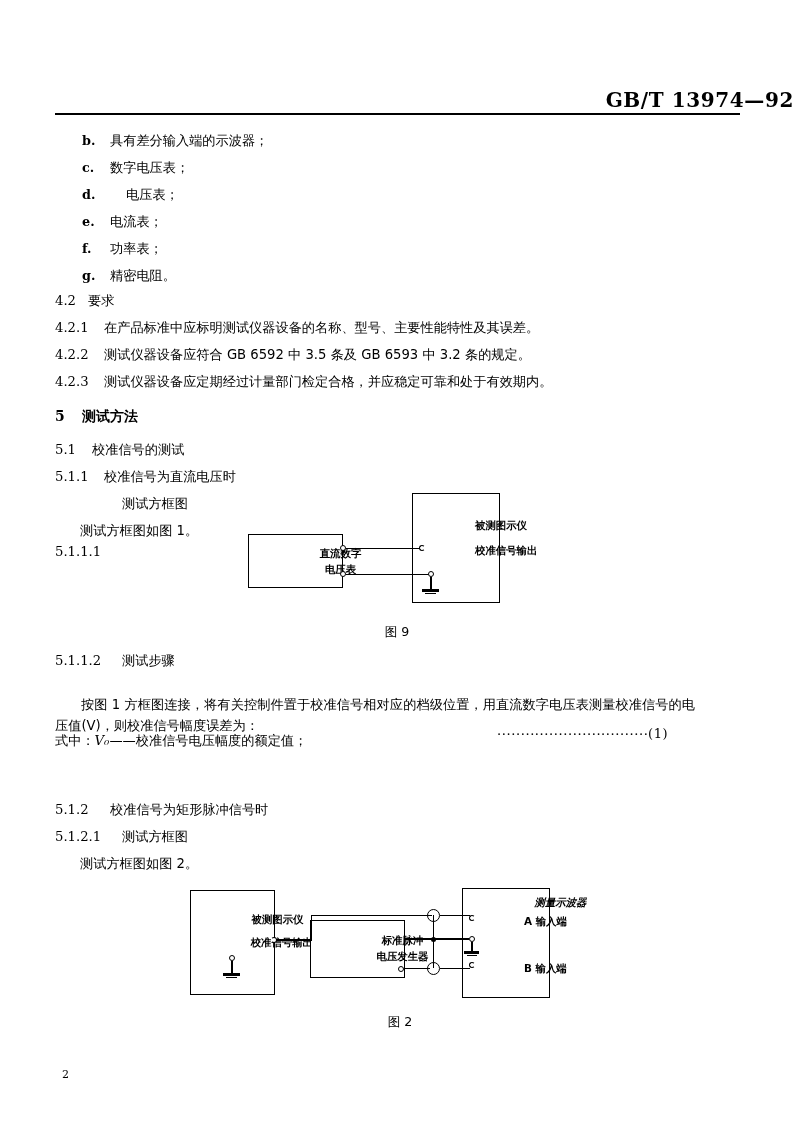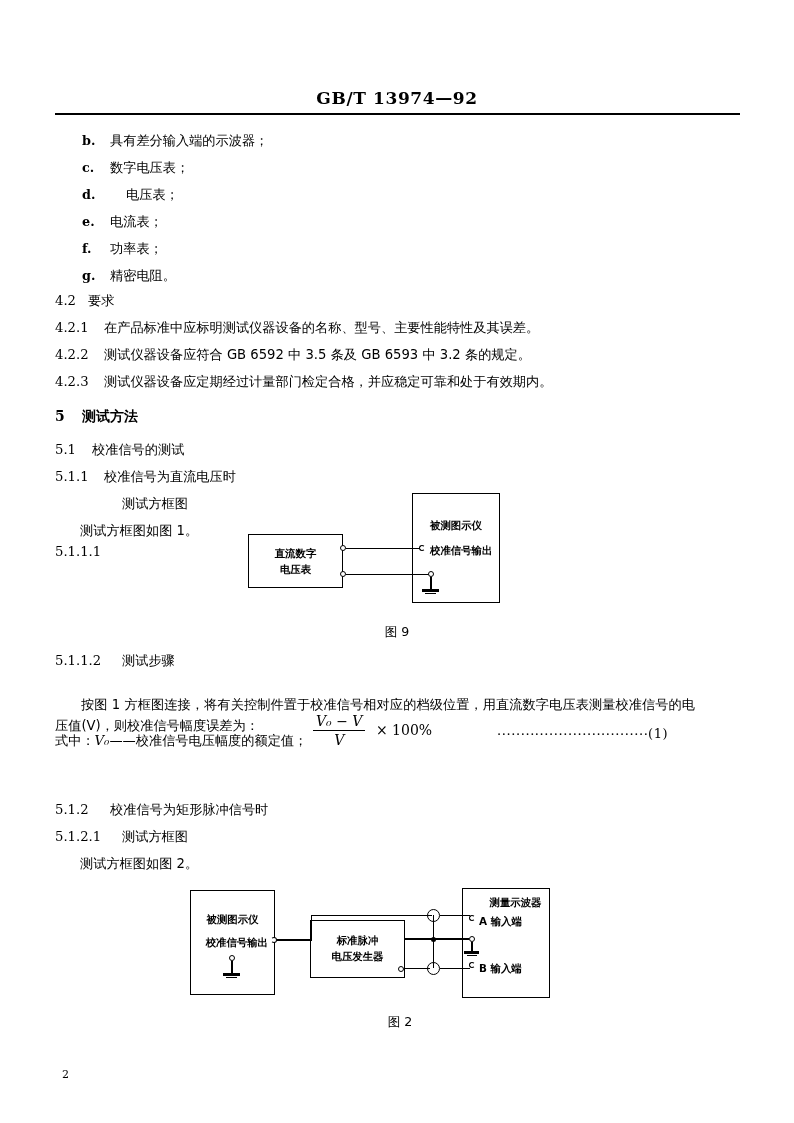--- a/index.html
+++ b/index.html
@@ -18,24 +18,24 @@
     background: #ffffff;
     overflow: hidden;
   }
 
   
   .header {
     position: absolute;
     left: 0;
     top: 88px;
     width: 794px;
-    text-align: center;
+    text-align: right;
     font-family: "DejaVu Serif", "Liberation Serif", serif;
     font-weight: bold;
-    font-size: 17px;
+    font-size: 20px;
     letter-spacing: 0.6px;
   }
   .header-rule {
     position: absolute;
     left: 55px;
     top: 113px;
     width: 685px;
     height: 2.4px;
     background: #000000;
   }
@@ -89,20 +89,21 @@
     box-sizing: border-box;
     background: #fff;
   }
   .boxlabel {
     position: absolute;
     font-size: 10.4px;
     font-weight: bold;
     white-space: nowrap;
     text-align: center;
     line-height: 13px;
+    padding-left: 45px;
   }
   .wire {
     position: absolute;
     background: #000;
   }
   .wire-h { height: 1.4px; }
   .wire-v { width: 1.4px; }
   .term {
     position: absolute;
     width: 6px;
@@ -280,27 +281,20 @@
     <div class="gnd-foot" style="left:425px; top:592.5px; width:11px;"></div>
 
     <div class="fig-cap" style="left:297px; top:624px; width:200px;">图 9</div>
   </div>
 
   <div class="txt num" style="left:55px; top:654px;">5.1.1.2</div>
   <div class="txt" style="left:122px; top:654px;">测试步骤</div>
 
   <div class="indent-para" style="left:55px; top:678px; text-indent:26px;">按图 1 方框图连接，将有关控制件置于校准信号相对应的档级位置，用直流数字电压表测量校准信号的电压值(V)，则校准信号幅度误差为：</div>
 
-  <div class="formula" style="left:313px; top:713px;">
-    <span class="frac">
-      <span class="numer">V₀ − V</span>
-      <span class="denom">V</span>
-    </span>
-    <span style="margin-left:6px;">× 100%</span>
-  </div>
   <div class="formula-tail" style="left:497px; top:727px;">································</div>
   <div class="formula-tail" style="left:648px; top:726px;">(1)</div>
 
   <div class="txt" style="left:55px; top:734px;">
     <span>式中：</span><span class="var-i">V₀</span><span>——</span><span>校准信号电压幅度的额定值；</span>
   </div>
 
   <div class="txt num" style="left:55px; top:803px;">5.1.2</div>
   <div class="txt" style="left:110px; top:803px;">校准信号为矩形脉冲信号时</div>
 
@@ -320,21 +314,21 @@
     <div class="gnd-circle" style="left:229px; top:955px;"></div>
     <div class="gnd-stem" style="left:231.3px; top:961px; height:12px;"></div>
     <div class="gnd-bar" style="left:223px; top:973px; width:17px;"></div>
     <div class="gnd-foot" style="left:226px; top:976.5px; width:11px;"></div>
 
     <div class="box" style="left:310px; top:920px; width:95px; height:58px;"></div>
     <div class="boxlabel" style="left:310px; top:934px; width:95px;">标准脉冲</div>
     <div class="boxlabel" style="left:310px; top:950px; width:95px;">电压发生器</div>
 
     <div class="box" style="left:462px; top:888px; width:88px; height:110px;"></div>
-    <div class="boxlabel" style="left:462px; top:896px; width:107px;">测量示波器</div>
+    <div class="boxlabel" style="left:462px; top:896px; width:107px;font-style:italic;">测量示波器</div>
     <div class="boxlabel" style="left:479px; top:915px; width:70px; text-align:left;">A 输入端</div>
     <div class="boxlabel" style="left:479px; top:962px; width:70px; text-align:left;">B 输入端</div>
 
     <div class="term-open" style="left:469px; top:915px;"></div>
     <div class="term-open" style="left:469px; top:962px;"></div>
 
     <div class="gnd-circle" style="left:469px; top:936px;"></div>
     <div class="gnd-stem" style="left:471.3px; top:942px; height:9px;"></div>
     <div class="gnd-bar" style="left:464px; top:951px; width:15px;"></div>
     <div class="gnd-foot" style="left:467px; top:954.5px; width:10px;"></div>

